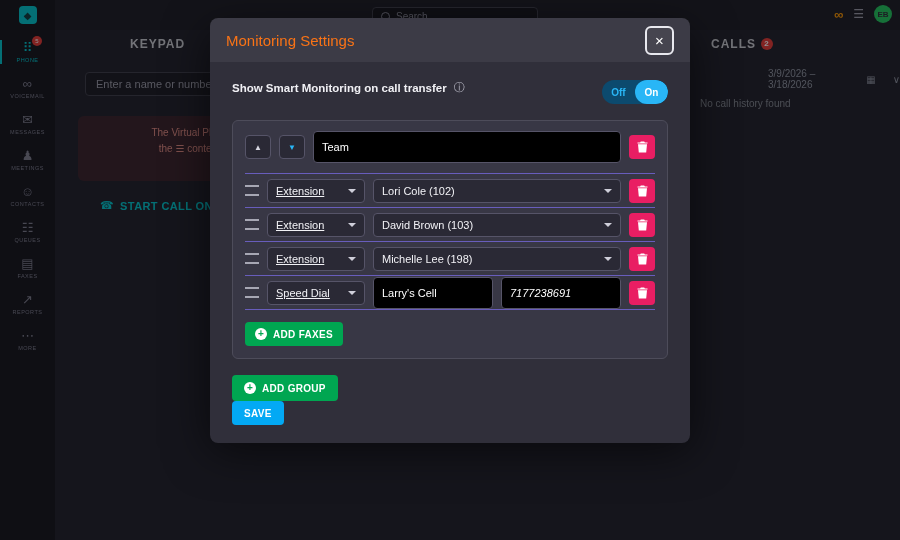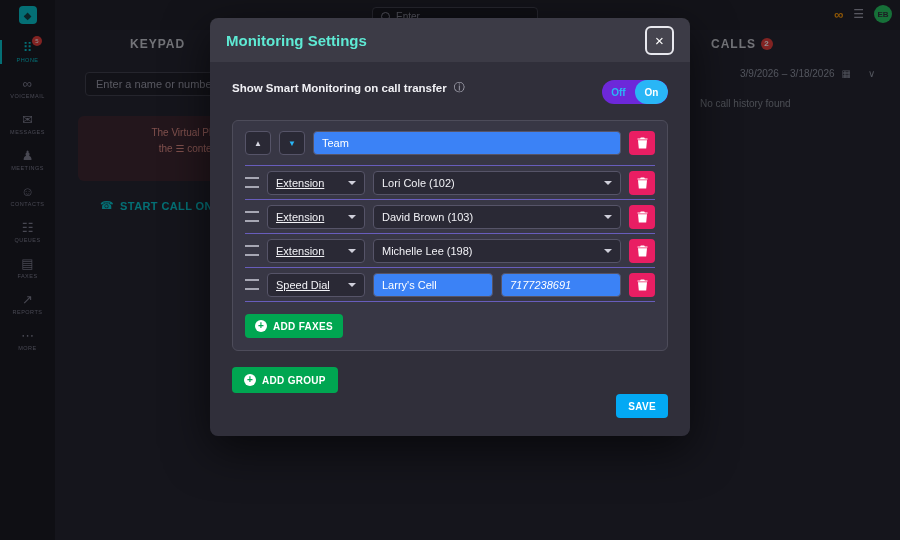--- a/index.html
+++ b/index.html
@@ -41,49 +41,49 @@
     border:1px solid #3c3c49;border-radius:4px;color:#9a9aa8;font-size:11px;display:flex;align-items:center;padding:0 10px;box-sizing:border-box;}
   .warning{position:absolute;left:78px;top:116px;width:300px;background:rgba(229,57,53,.13);
     border-radius:6px;color:#e08a82;font-size:10px;line-height:1.55;padding:9px 12px;text-align:center;box-sizing:border-box;}
   .start-call{position:absolute;left:100px;top:199px;color:#00c4cc;font-size:11px;font-weight:bold;
     letter-spacing:.4px;display:flex;align-items:center;gap:6px;}
   
   .calls-title{position:absolute;left:711px;top:37px;color:#c9cad2;font-weight:bold;font-size:12px;
     letter-spacing:1px;display:flex;align-items:center;gap:5px;}
   .calls-badge{min-width:12px;height:12px;border-radius:6px;background:#e53935;color:#fff;
     font-size:8px;line-height:12px;text-align:center;font-weight:bold;padding:0 2px;box-sizing:border-box;}
-  .date-range{position:absolute;left:740px;top:68px;color:#8d92a0;font-size:10px;display:flex;align-items:center;gap:7px;}
+  .date-range{position:absolute;left:768px;top:68px;color:#8d92a0;font-size:10px;display:flex;align-items:center;gap:7px;}
   .cal-ic{font-size:10px;color:#8d92a0;}
   .caret-ic{color:#8d92a0;font-size:10px;margin-left:10px;}
   .no-history{position:absolute;left:700px;top:98px;color:#80858f;font-size:10px;}
   
   .overlay{position:absolute;inset:0;background:rgba(8,8,12,.45);z-index:5;}
   .modal{position:absolute;left:210px;top:18px;width:480px;height:418px;z-index:10;
     border-radius:8px;box-shadow:0 14px 45px rgba(0,0,0,.6);display:flex;flex-direction:column;}
   .modal-header{height:44px;flex:0 0 44px;display:flex;align-items:center;justify-content:space-between;
     padding:0 16px;background:#3c3b46;border-radius:8px 8px 0 0;}
-  .modal-title{color:#5eead4;font-size:15px;font-weight:bold;}
+  .modal-title{color:#f97316;font-size:15px;font-weight:normal;}
   .close-btn{width:25px;height:25px;border:2px solid #e8e8ee;border-radius:6px;color:#fff;font-size:15px;
     display:flex;align-items:center;justify-content:center;background:#46454f;cursor:pointer;line-height:1;}
   .modal-body{flex:1;background:#302f3a;border-radius:0 0 8px 8px;padding:18px 22px;
     display:flex;flex-direction:column;box-sizing:border-box;}
   .smart-row{display:flex;align-items:flex-start;justify-content:space-between;}
   .smart-label{color:#f0f0f4;font-size:11.5px;font-weight:bold;display:flex;align-items:center;gap:7px;}
   .info-ic{color:#b9b9c5;font-size:11px;font-weight:normal;cursor:pointer;}
-  .toggle{display:flex;width:66px;height:24px;border-radius:12px;background:#6d28d9;overflow:hidden;cursor:pointer;flex:0 0 auto;}
+  .toggle{display:flex;width:66px;height:24px;border-radius:12px;background:#0c4a6e;overflow:hidden;cursor:pointer;flex:0 0 auto;}
   .toggle-off{flex:1;color:#29b6f6;font-size:10px;font-weight:bold;display:flex;align-items:center;justify-content:center;}
   .toggle-on{flex:1;background:#29b6f6;color:#fff;border-radius:12px;font-size:10px;font-weight:bold;
     display:flex;align-items:center;justify-content:center;}
   .group-card{margin-top:16px;background:#383745;border:1px solid #4d4c5a;border-radius:6px;padding:10px 12px 12px;}
   .group-head{display:flex;align-items:center;gap:8px;padding-bottom:10px;
     border-bottom:1px solid rgba(125,110,240,.7);}
   .arrow-btn{width:24px;height:22px;background:#2a2935;border:1px solid #565468;border-radius:4px;
     color:#d8d8e2;font-size:8px;display:flex;align-items:center;justify-content:center;cursor:pointer;flex:0 0 auto;}
   .arrow-btn.down{color:#29b6f6;}
-  .text-input{height:24px;background:#3b82f6;border:1px solid #565468;border-radius:4px;color:#fff;
+  .text-input{height:32px;background:#000000;border:1px solid #565468;border-radius:4px;color:#fff;
     font-size:11px;padding:0 8px;box-sizing:border-box;font-family:inherit;}
   .group-name-input{flex:1;}
   .trash-btn{width:26px;height:24px;background:#e91e63;border:none;border-radius:4px;
     display:flex;align-items:center;justify-content:center;cursor:pointer;flex:0 0 auto;}
   .item-row{display:flex;align-items:center;gap:8px;height:33px;border-bottom:1px solid rgba(125,110,240,.7);}
   .drag{width:14px;height:7px;border-top:2px solid #a7a7b4;border-bottom:2px solid #a7a7b4;cursor:grab;flex:0 0 auto;}
   .select{height:24px;background:#2a2935;border:1px solid #565468;border-radius:4px;
     display:flex;align-items:center;justify-content:space-between;padding:0 8px;color:#f2f2f6;
     font-size:11px;gap:6px;cursor:pointer;box-sizing:border-box;}
   .type-select{width:98px;flex:0 0 auto;text-decoration:underline;}
@@ -92,32 +92,32 @@
   .sd-number-input{flex:1;min-width:0;font-style:italic;}
   .sel-caret{width:0;height:0;border-left:4px solid transparent;border-right:4px solid transparent;
     border-top:4px solid #cfcfda;flex:0 0 auto;}
   .add-item-row{padding-top:12px;}
   .btn-green{display:inline-flex;align-items:center;gap:6px;background:#00a651;color:#fff;border:none;
     border-radius:4px;height:24px;padding:0 10px;font-size:10px;font-weight:bold;letter-spacing:.3px;cursor:pointer;font-family:inherit;}
   .plus-ic{width:12px;height:12px;border-radius:50%;background:#fff;color:#00a651;font-size:10px;
     font-weight:bold;display:flex;align-items:center;justify-content:center;line-height:1;}
   .add-group-row{margin-top:16px;}
   .add-group-row .btn-green{height:26px;padding:0 12px;}
-  .modal-footer{margin-top:auto;display:flex;justify-content:flex-end;}
+  .modal-footer{margin-top:auto;display:flex;}
   .save-btn{background:#03a9f4;color:#fff;border:none;border-radius:4px;height:24px;padding:0 12px;
     font-size:10px;font-weight:bold;letter-spacing:.3px;cursor:pointer;font-family:inherit;}
 </style>
 </head>
 <body>
 
 <div class="topbar"></div>
 
 <div class="search">
   <span class="mag"></span>
-  <span>Enter...</span>
+  <span>Search...</span>
 </div>
 
 <div class="top-icons">
   <span class="ic-infinity">∞</span>
   <span class="ic-menu">☰</span>
   <span class="avatar">EB</span>
 </div>
 
 <div class="sidebar">
   <div class="logo">◆</div>

